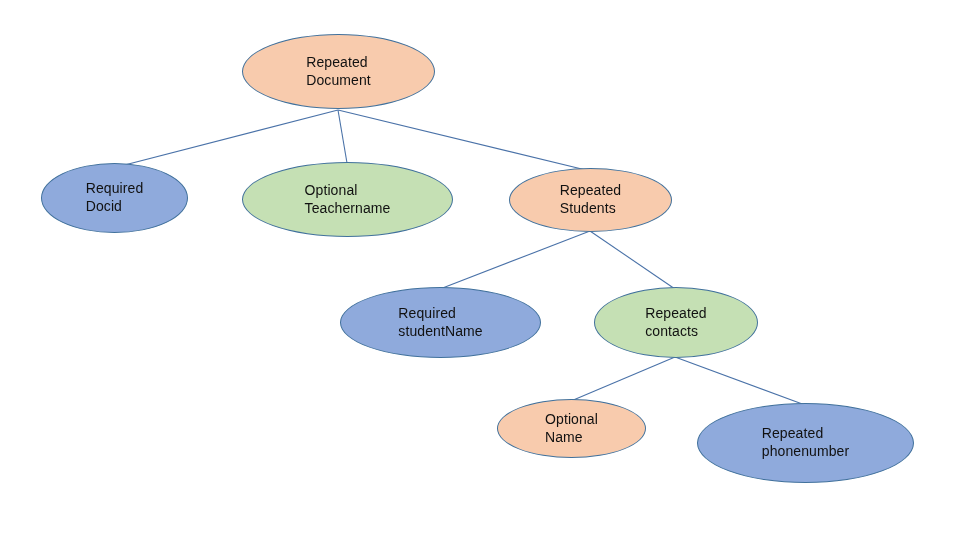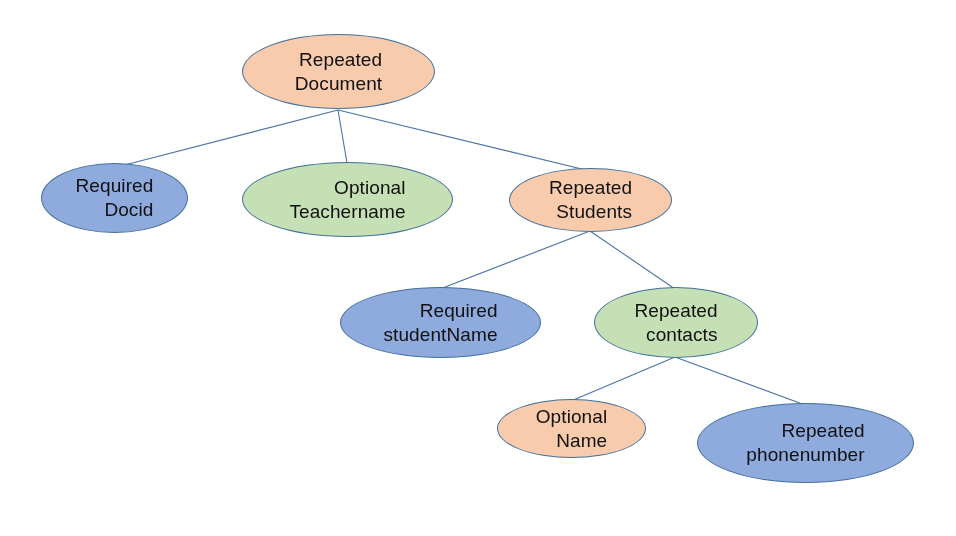--- a/index.html
+++ b/index.html
@@ -25,23 +25,23 @@
     height: 536px;
   }
   .node {
     position: absolute;
     box-sizing: border-box;
     border-radius: 50%;
     border: 1.2px solid #41719C;
     display: flex;
     align-items: center;
     justify-content: center;
-    text-align: right;
+    text-align: left;
     color: #111111;
-    font-size: 19px;
+    font-size: 14px;
     line-height: 1.26;
     letter-spacing: 0.1px;
     white-space: pre-line;
     z-index: 2;
   }
   .node-label {
     display: block;
     white-space: pre-line;
     pointer-events: none;
   }

